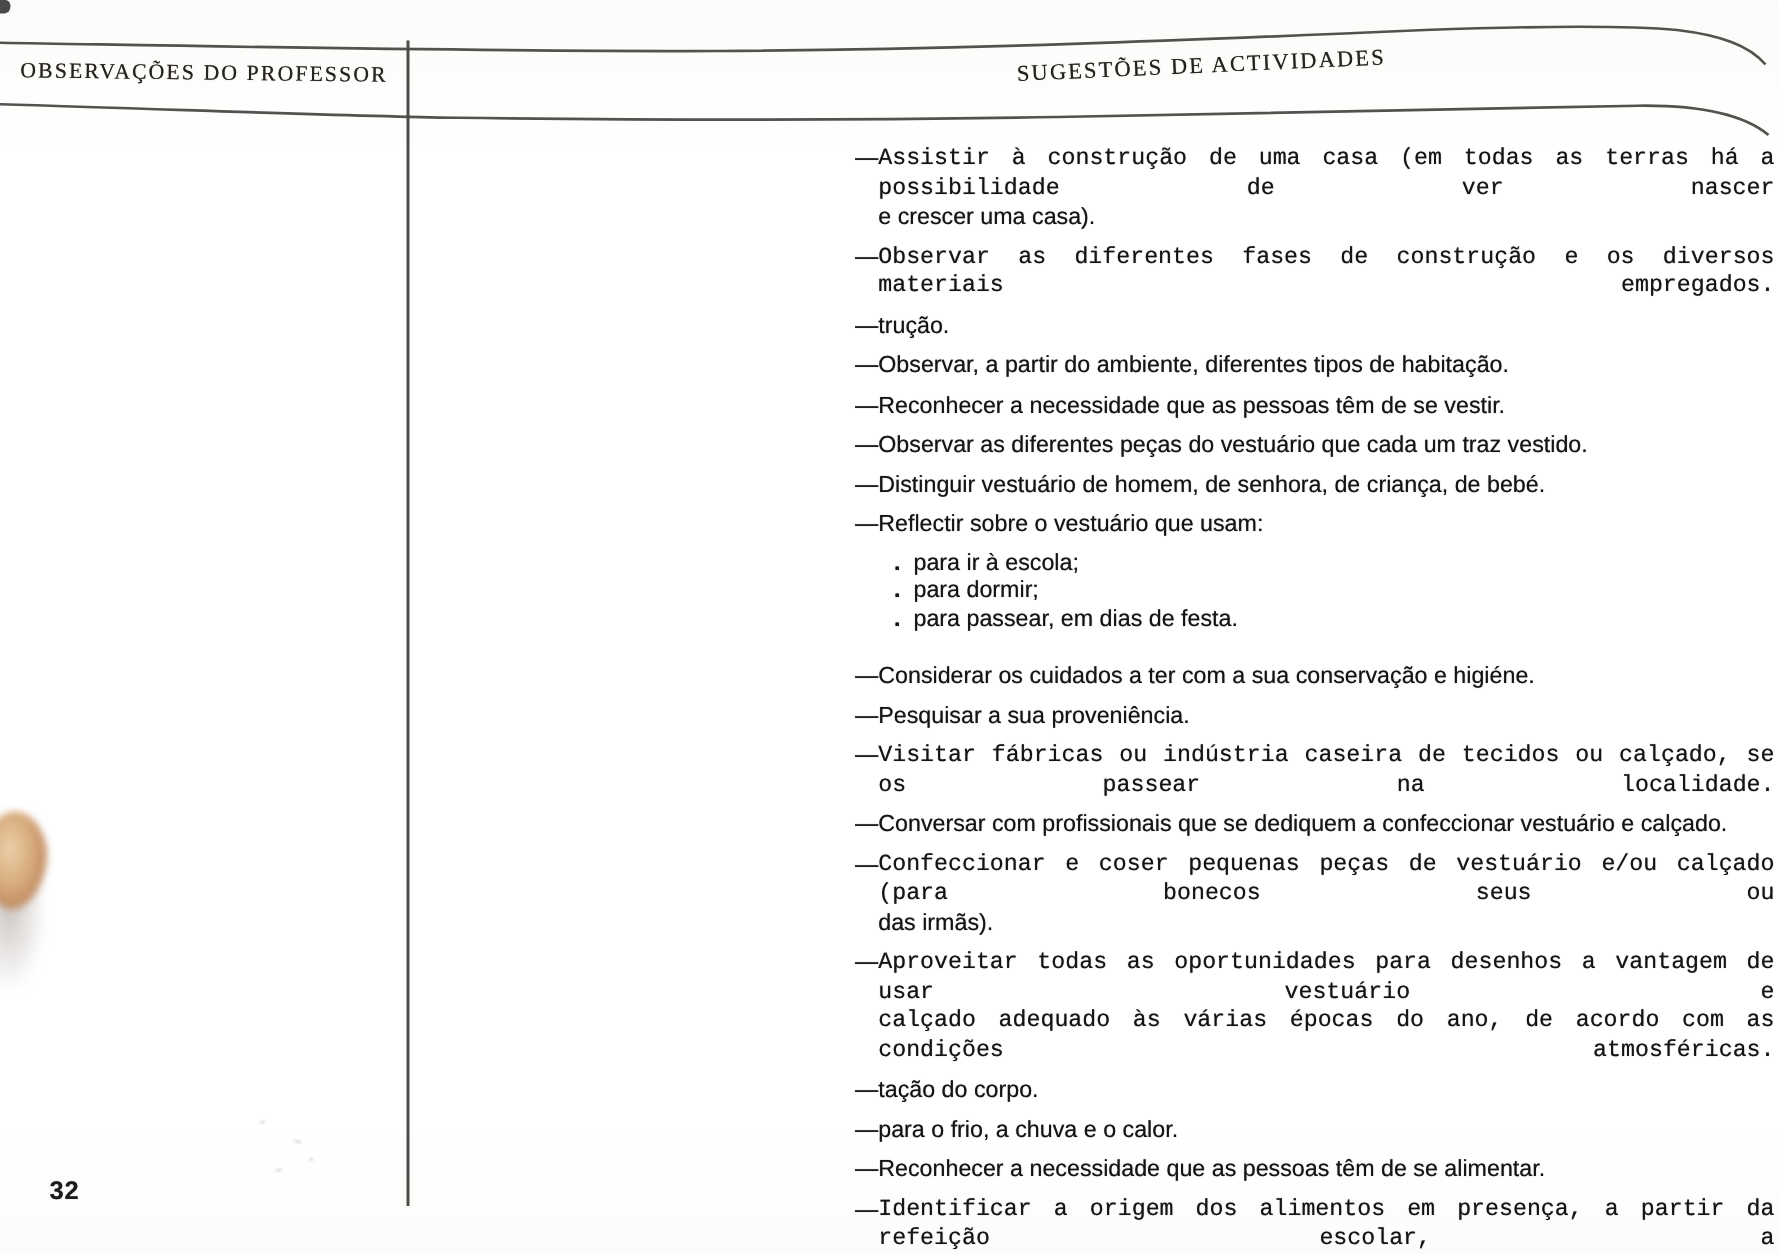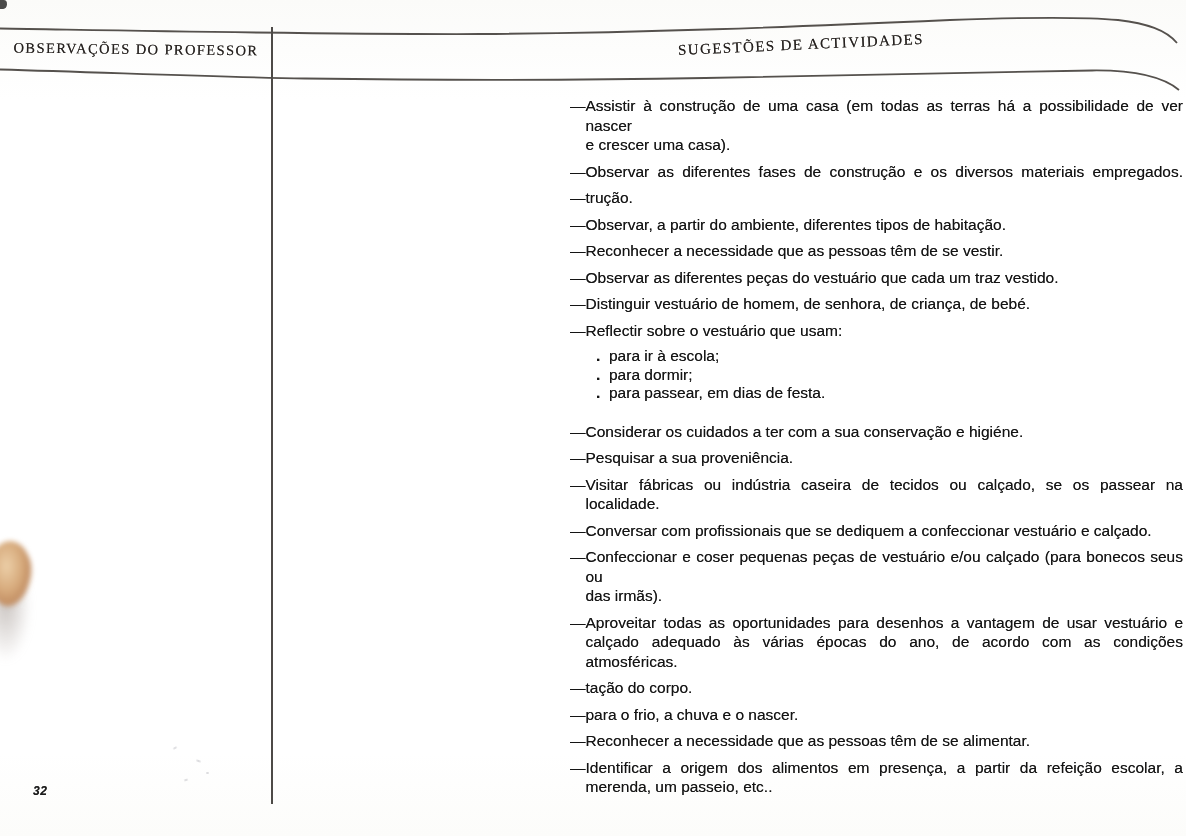--- a/index.html
+++ b/index.html
@@ -24,29 +24,28 @@
   .hdr-right{left:678px;top:42px;font-size:15px;transform:rotate(-2.6deg);transform-origin:left center;}
   .col{
     position:absolute;left:570px;top:96px;width:613px;
     color:#141414;font-size:15.5px;
   }
   .item{display:flex;margin-bottom:7px;}
   .item.gap{margin-top:20px;}
   .bullet{flex:0 0 15px;line-height:19.5px;text-shadow:0 0 .5px rgba(10,10,10,.8);}
   .lines{flex:1;min-width:0;}
   .line{line-height:19.5px;text-shadow:0 0 .6px rgba(15,15,15,.65);}
-  .line.just{text-align:justify;text-align-last:justify;}
+  .line.just{text-align:justify;text-align-last:justify;font-family:Liberation Mono, monospace;}
   .item.sub{margin-left:26px;margin-bottom:1px;}
   .item.sub .bullet{flex:0 0 13px;font-weight:bold;line-height:17.5px;}
   .item.sub .line{line-height:17.5px;}
   .page-number{
     position:absolute;left:33px;top:784px;
-    font-size:12px;font-weight:bold;color:#1b1b1b;letter-spacing:.5px;
+    font-size:17px;font-weight:bold;color:#1b1b1b;letter-spacing:.5px;
     text-shadow:0 0 .5px rgba(10,10,10,.6);
-    font-style:italic;
   }
   .finger{
     position:absolute;left:-12px;top:541px;width:44px;height:66px;border-radius:50%;
     background:radial-gradient(ellipse at 42% 38%, #eccfa8 0%, #d7ab7d 42%, #c28e63 66%, rgba(194,142,99,0) 73%);
     filter:blur(2.5px);
   }
   .finger-shadow{
     position:absolute;left:-16px;top:572px;width:48px;height:92px;border-radius:50%;
     background:radial-gradient(ellipse at 45% 35%, rgba(158,147,141,.55) 0%, rgba(158,147,141,0) 68%);
     filter:blur(4px);
@@ -185,21 +184,21 @@
   </div>
       <div class="item">
     <span class="bullet">—</span>
     <span class="lines">
           <div class="line">tação do corpo.</div>
         </span>
   </div>
       <div class="item">
     <span class="bullet">—</span>
     <span class="lines">
-          <div class="line">para o frio, a chuva e o nascer.</div>
+          <div class="line">para o frio, a chuva e o calor.</div>
         </span>
   </div>
       <div class="item">
     <span class="bullet">—</span>
     <span class="lines">
           <div class="line">Reconhecer a necessidade que as pessoas têm de se alimentar.</div>
         </span>
   </div>
       <div class="item">
     <span class="bullet">—</span>

